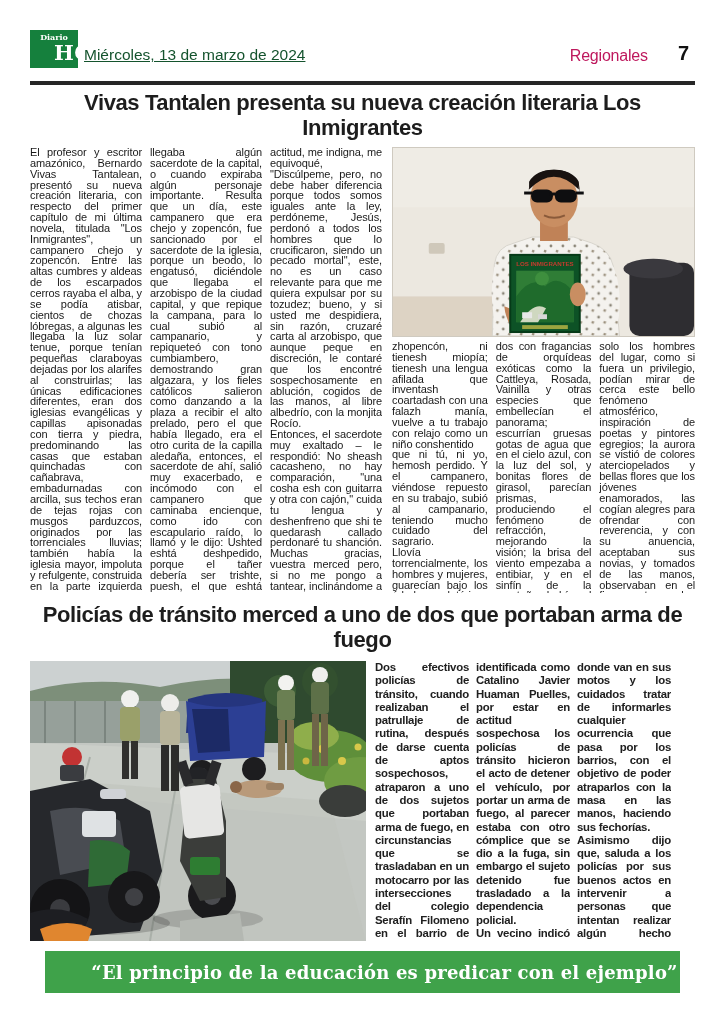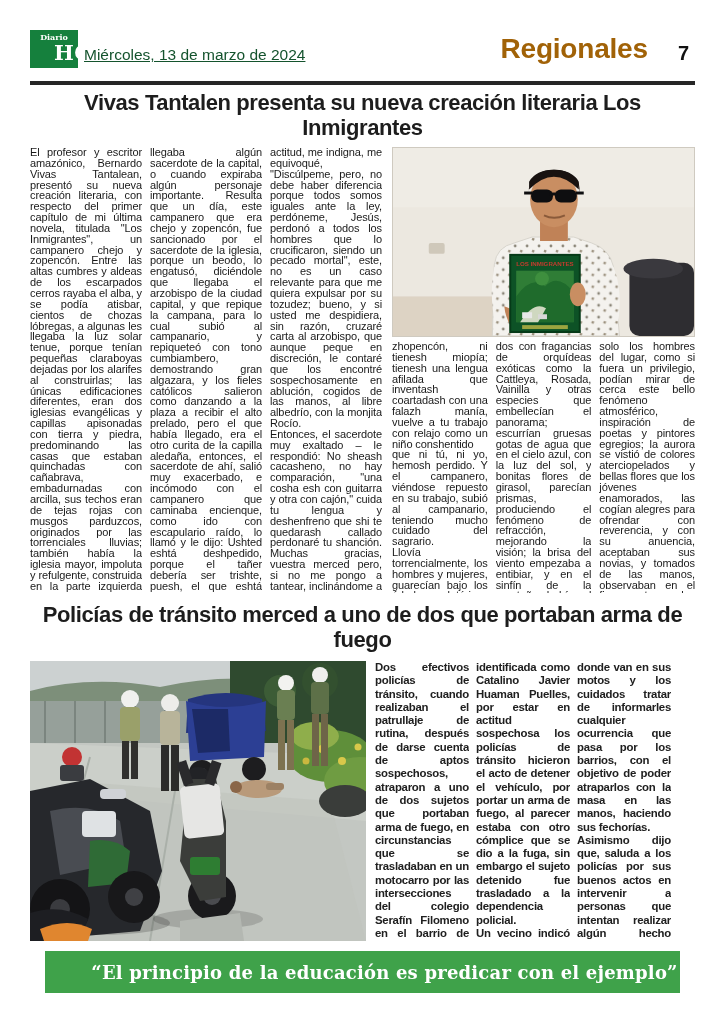--- a/index.html
+++ b/index.html
@@ -6,21 +6,21 @@
   .page{position:relative;width:723px;height:1024px;background:#fff;overflow:hidden;
         font-family:"Liberation Sans",sans-serif;color:#1b1b1b;box-sizing:border-box;
         padding:30px 28px 0 30px;}
   
   .hdr{display:flex;align-items:flex-end;}
   .logo{width:48px;height:38px;background:#15803d;color:#fff;text-align:center;
         font-family:"DejaVu Serif",serif;line-height:1;padding-top:3px;box-sizing:border-box;}
   .logo .lt{display:block;font-size:8px;font-weight:bold;}
   .logo .lm{display:block;font-size:21px;font-weight:bold;letter-spacing:.5px;margin-top:1px;padding-left:24px;}
   .hdr-date{font-size:15.5px;color:#14532d;margin-left:6px;padding-bottom:4px;text-decoration:underline;}
-  .hdr-section{margin-left:auto;font-size:28px;font-weight:bold;color:#a16207;padding-bottom:3px;letter-spacing:-.2px;}
+  .hdr-section{margin-left:auto;font-size:16px;font-weight:normal;color:#be185d;padding-bottom:3px;letter-spacing:-.2px;}
   .hdr-page{font-size:20px;font-weight:bold;color:#111;margin-left:30px;margin-right:6px;padding-bottom:3px;}
   .header-rule{margin-top:13px;height:4px;background:#262626;}
   
   .headline{font-size:22px;line-height:25px;font-weight:bold;color:#1d1d1d;text-align:center;
             letter-spacing:-.4px;margin:5px 0 7px 0;}
   .headline.h2{margin:9px 0 9px 0;}
   
   .a1-body{display:flex;gap:10px;height:446px;overflow:hidden;}
   .a1-left{display:flex;gap:8px;width:352px;flex:none;}
   .a1-left .col{width:112px;}

